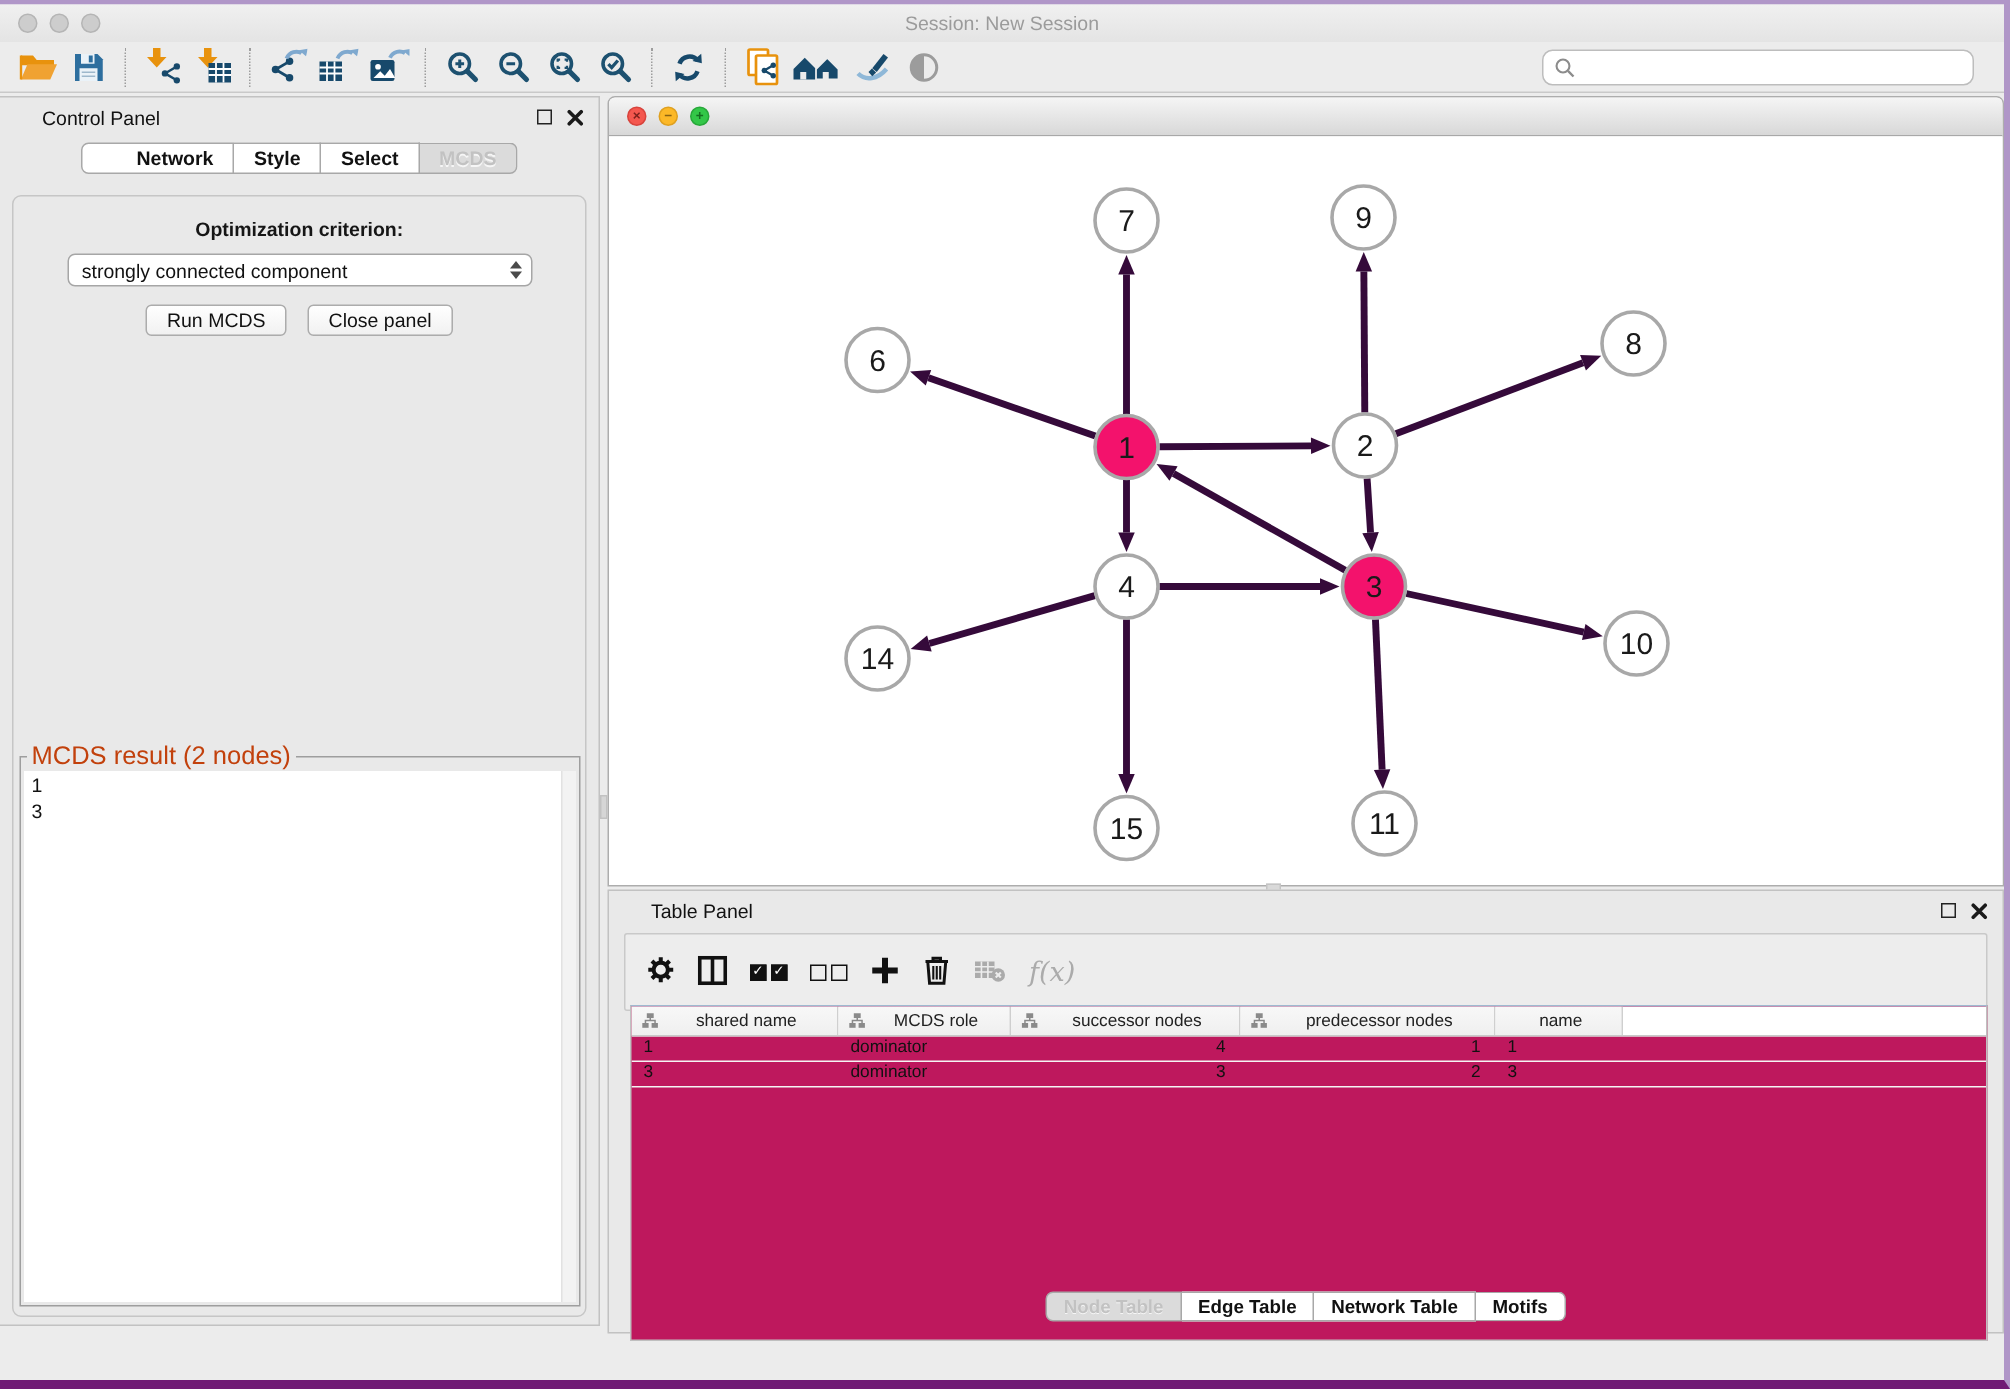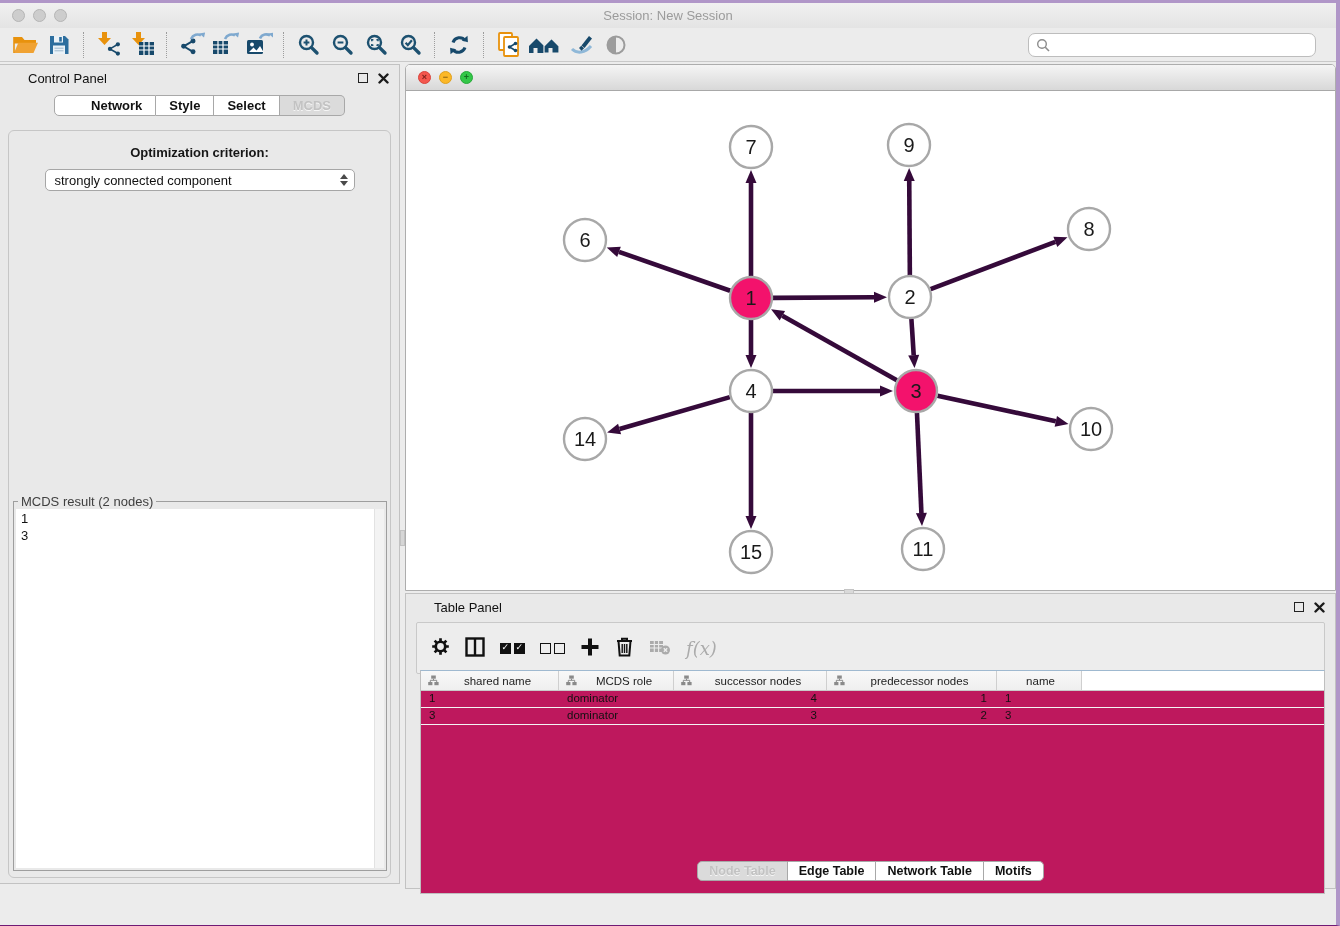--- a/index.html
+++ b/index.html
@@ -1,19 +1,19 @@
 <!DOCTYPE html>
 <html><head>
 <meta charset="utf-8">
 <style>
   html,body{margin:0;padding:0;}
   body{width:1340px;height:926px;position:relative;background:#ECECEC;
        font-family:"Liberation Sans",sans-serif;font-size:13px;color:#111;overflow:hidden;}
   .screen{position:absolute;inset:0;box-sizing:border-box;background:#ECECEC;
-          border-top:3px solid #B096C8;border-right:4px solid #B096C8;border-bottom:1px solid #701a75;}
+          border-top:3px solid #B096C8;border-right:4px solid #B096C8;border-bottom:6px solid #701a75;}
 
   
   .titlebar{position:absolute;left:0;top:0;width:100%;height:25px;
             background:linear-gradient(#F0F0F0,#E4E4E4);display:flex;align-items:center;}
   .traffic{display:flex;gap:8px;margin-left:12px;}
   .tl{width:13px;height:13px;border-radius:50%;box-sizing:border-box;display:flex;align-items:center;justify-content:center;
       font-size:9px;line-height:1;font-weight:bold;}
   .tl.inactive{background:#CDCDCD;border:1px solid #B5B5B5;}
   .tl.red{background:#F4574E;border:1px solid #D8433C;color:#7E211C;}
   .tl.yellow{background:#FCB827;border:1px solid #DFA01F;color:#8A6313;}
@@ -51,21 +51,21 @@
   .combo{margin:9px auto 0 auto;width:310px;height:22px;background:#fff;border:1px solid #A6A6A6;border-radius:5px;
          display:flex;align-items:center;padding:0 6px 0 9px;box-sizing:border-box;font-size:13px;}
   .combo .stepper{margin-left:auto;display:flex;flex-direction:column;gap:2px;align-items:center;}
   .combo .stepper i{display:block;width:0;height:0;border-left:4px solid transparent;border-right:4px solid transparent;}
   .combo .stepper .up{border-bottom:5px solid #4A4A4A;}
   .combo .stepper .dn{border-top:5px solid #4A4A4A;}
   .btn-row{display:flex;justify-content:center;gap:14px;margin-top:12px;}
   .btn{padding:2px 13px;background:linear-gradient(#FFFFFF,#F1F1F1);border:1px solid #ACACAC;border-radius:4px;
        font-size:13px;color:#111;font-family:"Liberation Sans",sans-serif;}
   .result-fs{position:absolute;left:4px;right:3px;top:363px;bottom:6px;border:1px solid #9E9E9E;margin:0;padding:0;}
-  .result-fs legend{font-size:13px;padding:0 3px;margin-left:4px;color:#404040;}
+  .result-fs legend{font-size:17px;padding:0 3px;margin-left:4px;color:#c2410c;}
   .result-box{position:absolute;left:2px;right:2px;top:0px;bottom:2px;background:#fff;overflow:hidden;}
   .result-text{white-space:pre;font-size:13px;line-height:17px;padding:1px 5px;}
   .result-scroll{position:absolute;right:0;top:0;bottom:0;width:9px;background:#F3F3F3;border-left:1px solid #E2E2E2;}
 
   
   .net-window{position:absolute;left:405px;top:2px;width:931px;height:527px;box-sizing:border-box;
               border:1px solid #ADADAD;border-radius:5px 5px 0 0;background:#fff;}
   .net-titlebar{height:25px;background:linear-gradient(#F5F5F5,#D8D8D8);border-bottom:1px solid #A8A8A8;
                 border-radius:4px 4px 0 0;display:flex;align-items:center;position:relative;}
   .net-title{position:absolute;left:0;right:0;text-align:center;font-size:13px;color:#1A1A1A;}
@@ -285,20 +285,24 @@
           <div class="seg-tab selected">MCDS</div>
         </div>
       <div class="cp-inner">
         <div class="opt-label">Optimization criterion:</div>
         <div class="combo">
           <span>strongly connected component</span>
           <span class="stepper">
               <i class="up"></i>
               <i class="dn"></i>
             </span>
+        </div>
+        <div class="btn-row">
+          <button class="btn">Run MCDS</button>
+          <button class="btn">Close panel</button>
         </div>
         <fieldset class="result-fs">
           <legend>MCDS result (2 nodes)</legend>
           <div class="result-box">
             <div class="result-text">1
 3</div>
             <div class="result-scroll"></div>
           </div>
         </fieldset>
       </div>

